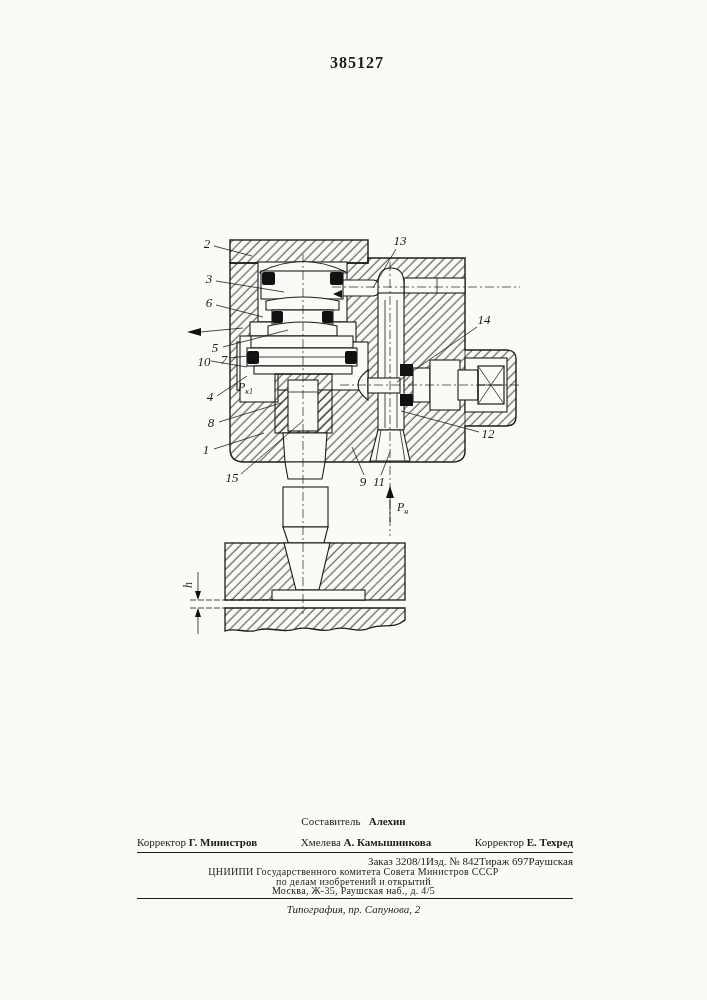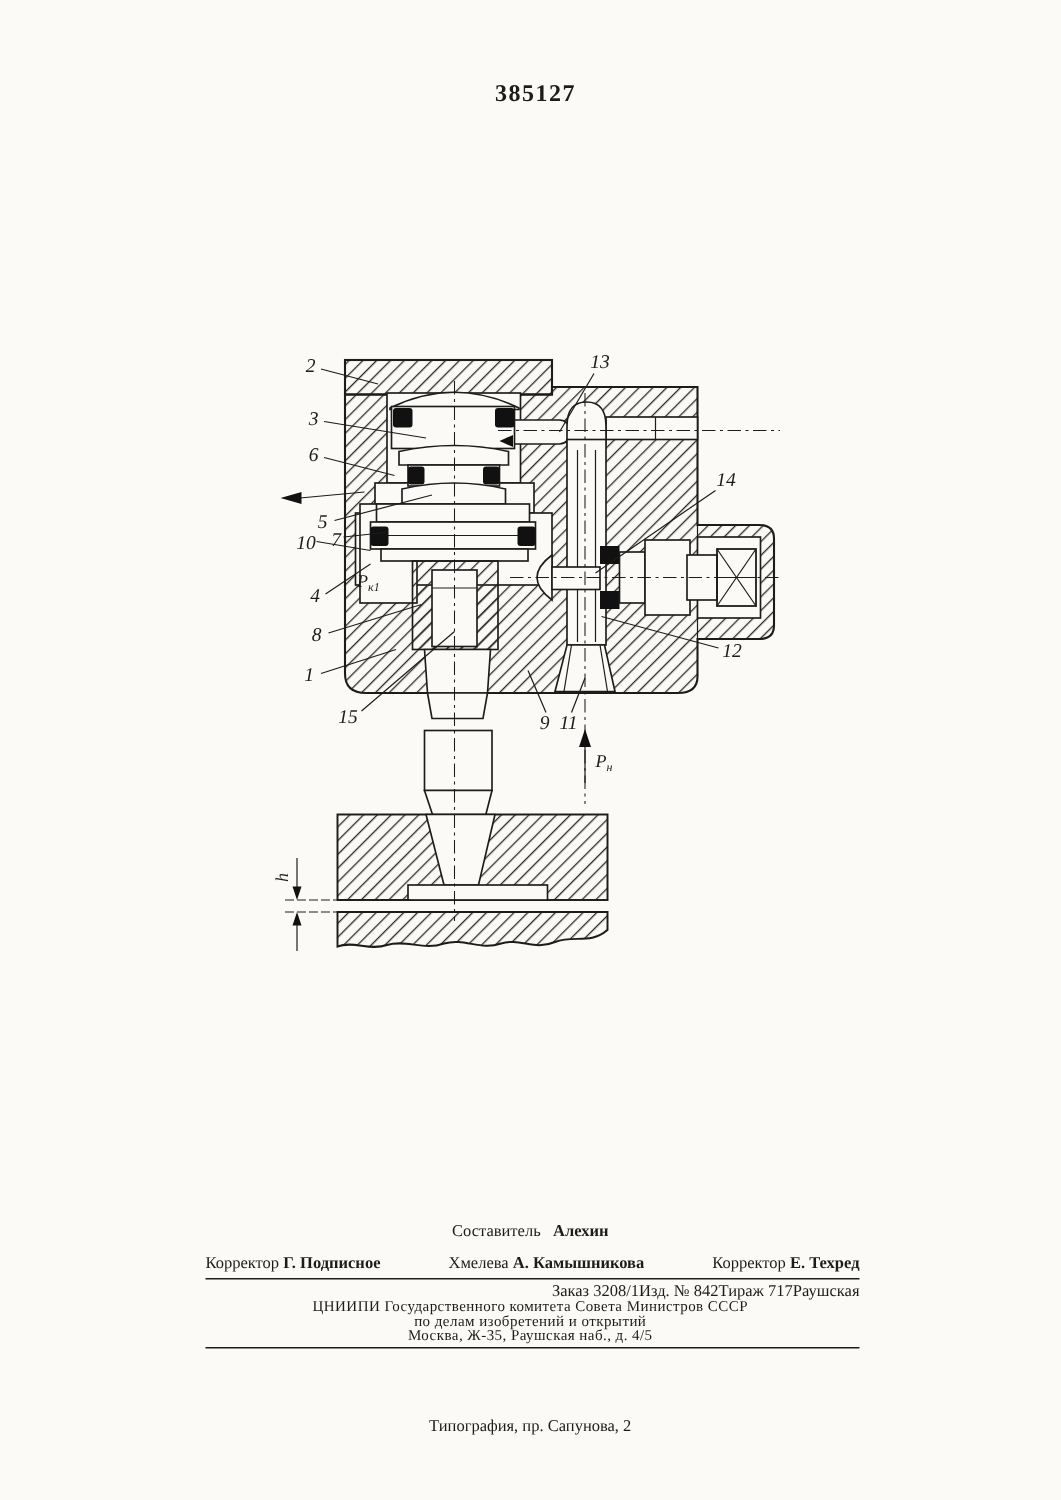--- a/index.html
+++ b/index.html
@@ -201,43 +201,43 @@
   <div class="imprint">
 
     <div class="centered" style="top:815px;">
       <span>Составитель</span>&nbsp;&nbsp;
       <span class="bold">Алехин</span>
     </div>
 
     <div class="imp-row" style="top:836px;">
       <span>
         <span>Корректор</span>
-        <span class="bold">Г. Подписное</span>
+        <span class="bold">Г. Министров</span>
       </span>
       <span>
         <span>Хмелева</span>
         <span class="bold">А. Камышникова</span>
       </span>
       <span>
         <span>Корректор</span>
         <span class="bold">Е. Техред</span>
       </span>
     </div>
 
     <div class="imp-rule" style="top:852px;"></div>
 
     <div class="imp-row" style="top:855px;justify-content:flex-end;">
       <span>Заказ 3208/1</span>
       <span>Изд. № 842</span>
-      <span>Тираж 717</span>
+      <span>Тираж 697</span>
       <span>Раушская</span>
     </div>
 
     <div class="centered org" style="top:866px;">ЦНИИПИ Государственного комитета Совета Министров СССР</div>
     <div class="centered org" style="top:876px;">по делам изобретений и открытий</div>
     <div class="centered org" style="top:885px;">Москва, Ж-35, Раушская наб., д. 4/5</div>
 
     <div class="imp-rule" style="top:898px;"></div>
 
-    <div class="centered" style="top:945px;">Типография, пр. Сапунова, 2</div>
+    <div class="centered" style="top:903px;font-style:italic;">Типография, пр. Сапунова, 2</div>
   </div>
 
 </div>
 
 </body></html>

